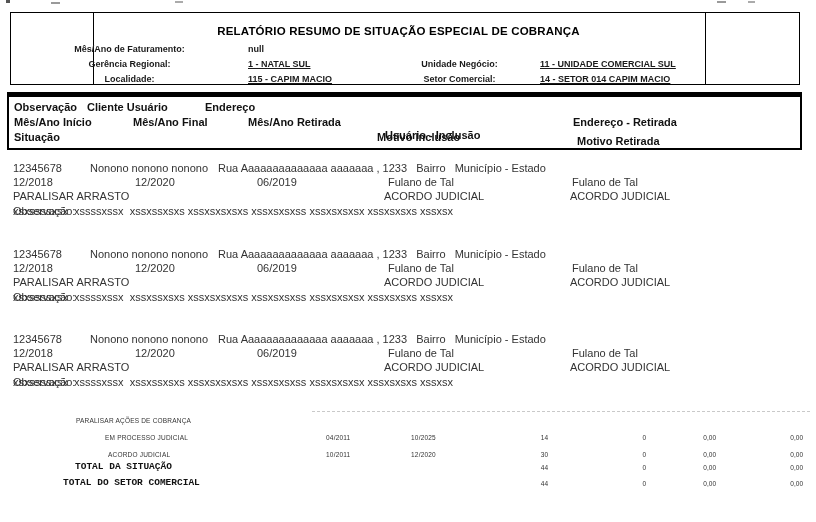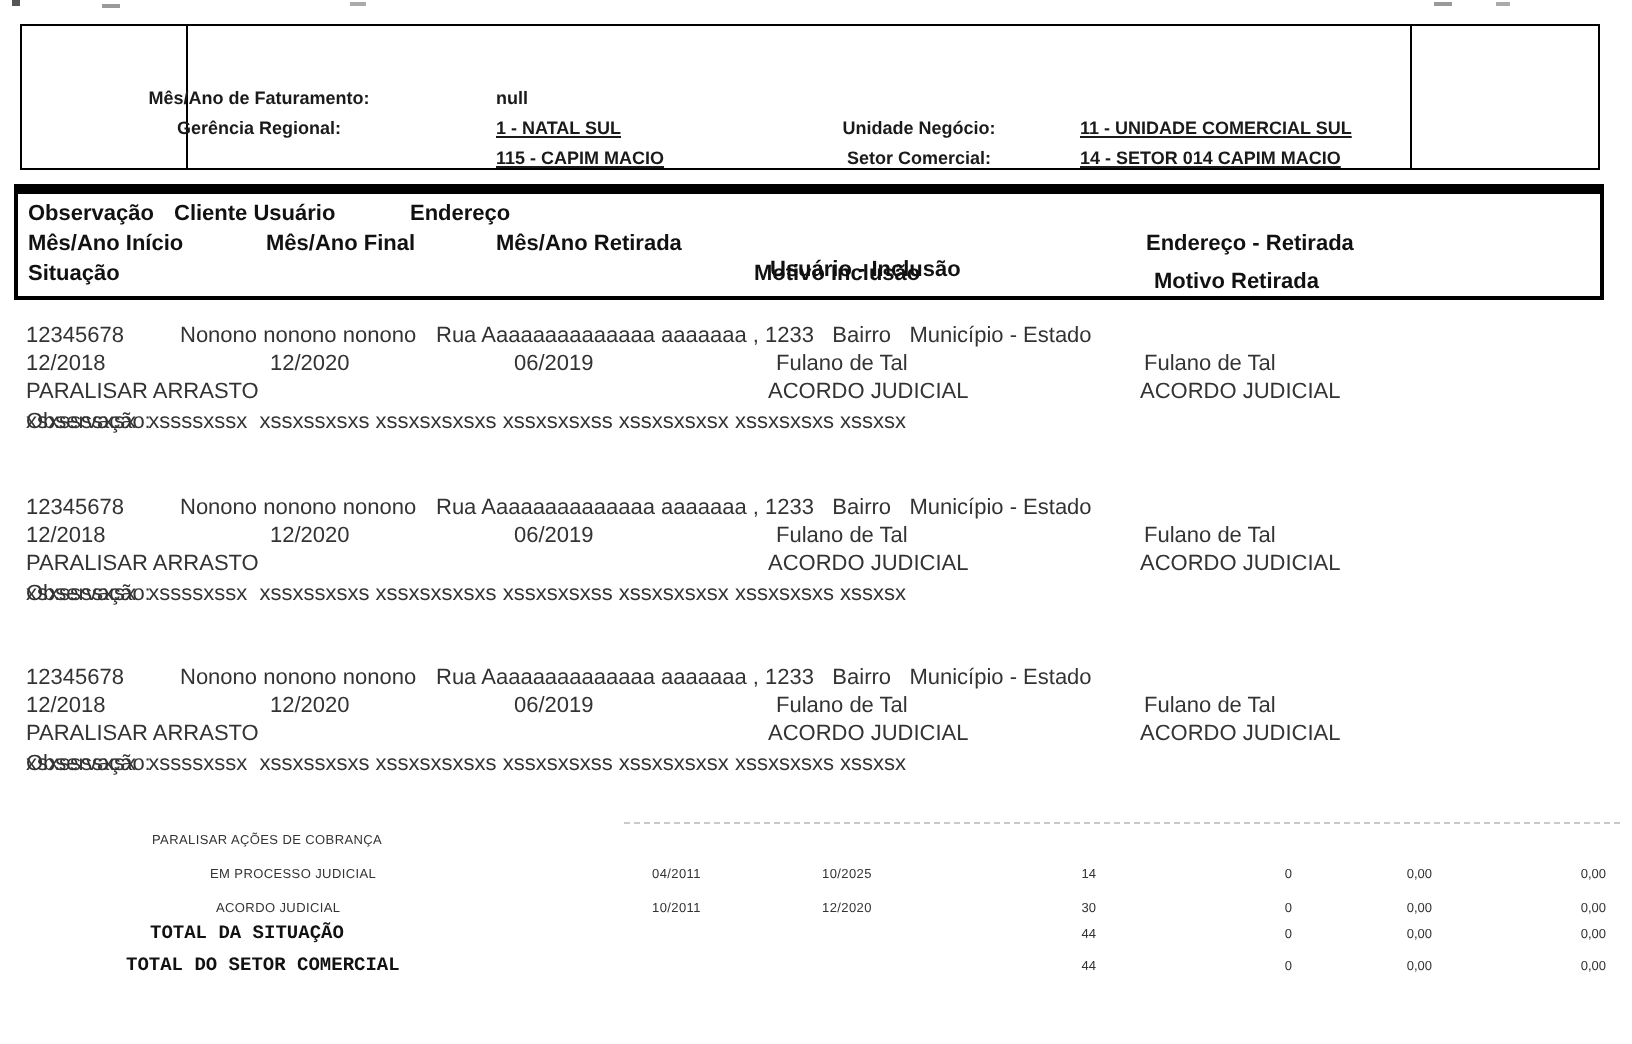--- a/index.html
+++ b/index.html
@@ -57,27 +57,29 @@
   <div class="speck" style="left:6px;top:0;width:4px;height:3px;background:#555;"></div>
   <div class="speck" style="left:51px;top:2px;width:9px;height:2px;background:#9a9a9a;"></div>
   <div class="speck" style="left:175px;top:1px;width:8px;height:2px;background:#ababab;"></div>
   <div class="speck" style="left:717px;top:1px;width:9px;height:2px;background:#9a9a9a;"></div>
   <div class="speck" style="left:748px;top:1px;width:7px;height:2px;background:#ababab;"></div>
 
   <div class="hbox">
     <div class="vdiv" style="left:82px;"></div>
     <div class="vdiv" style="left:694px;"></div>
 
+    <div class="title">RELATÓRIO RESUMO DE SITUAÇÃO ESPECIAL DE COBRANÇA</div>
 
     <div class="hfield lbl" style="left:0;width:237px;top:31px;">Mês/Ano de Faturamento:</div>
     <div class="hfield" style="left:237px;top:31px;">null</div>
 
     <div class="hfield lbl" style="left:0;width:237px;top:46px;">Gerência Regional:</div>
     <div class="hfield uline" style="left:237px;top:46px;">1 - NATAL SUL</div>
 
+    <div class="hfield lbl" style="left:0;width:237px;top:61px;">Localidade:</div>
     <div class="hfield uline" style="left:237px;top:61px;">115 - CAPIM MACIO</div>
 
     <div class="hfield lbl" style="left:380px;width:137px;top:46px;">Unidade Negócio:</div>
     <div class="hfield uline" style="left:529px;top:46px;">11 - UNIDADE COMERCIAL SUL</div>
 
     <div class="hfield lbl" style="left:380px;width:137px;top:61px;">Setor Comercial:</div>
     <div class="hfield uline" style="left:529px;top:61px;">14 - SETOR 014 CAPIM MACIO</div>
 
   </div>
 

